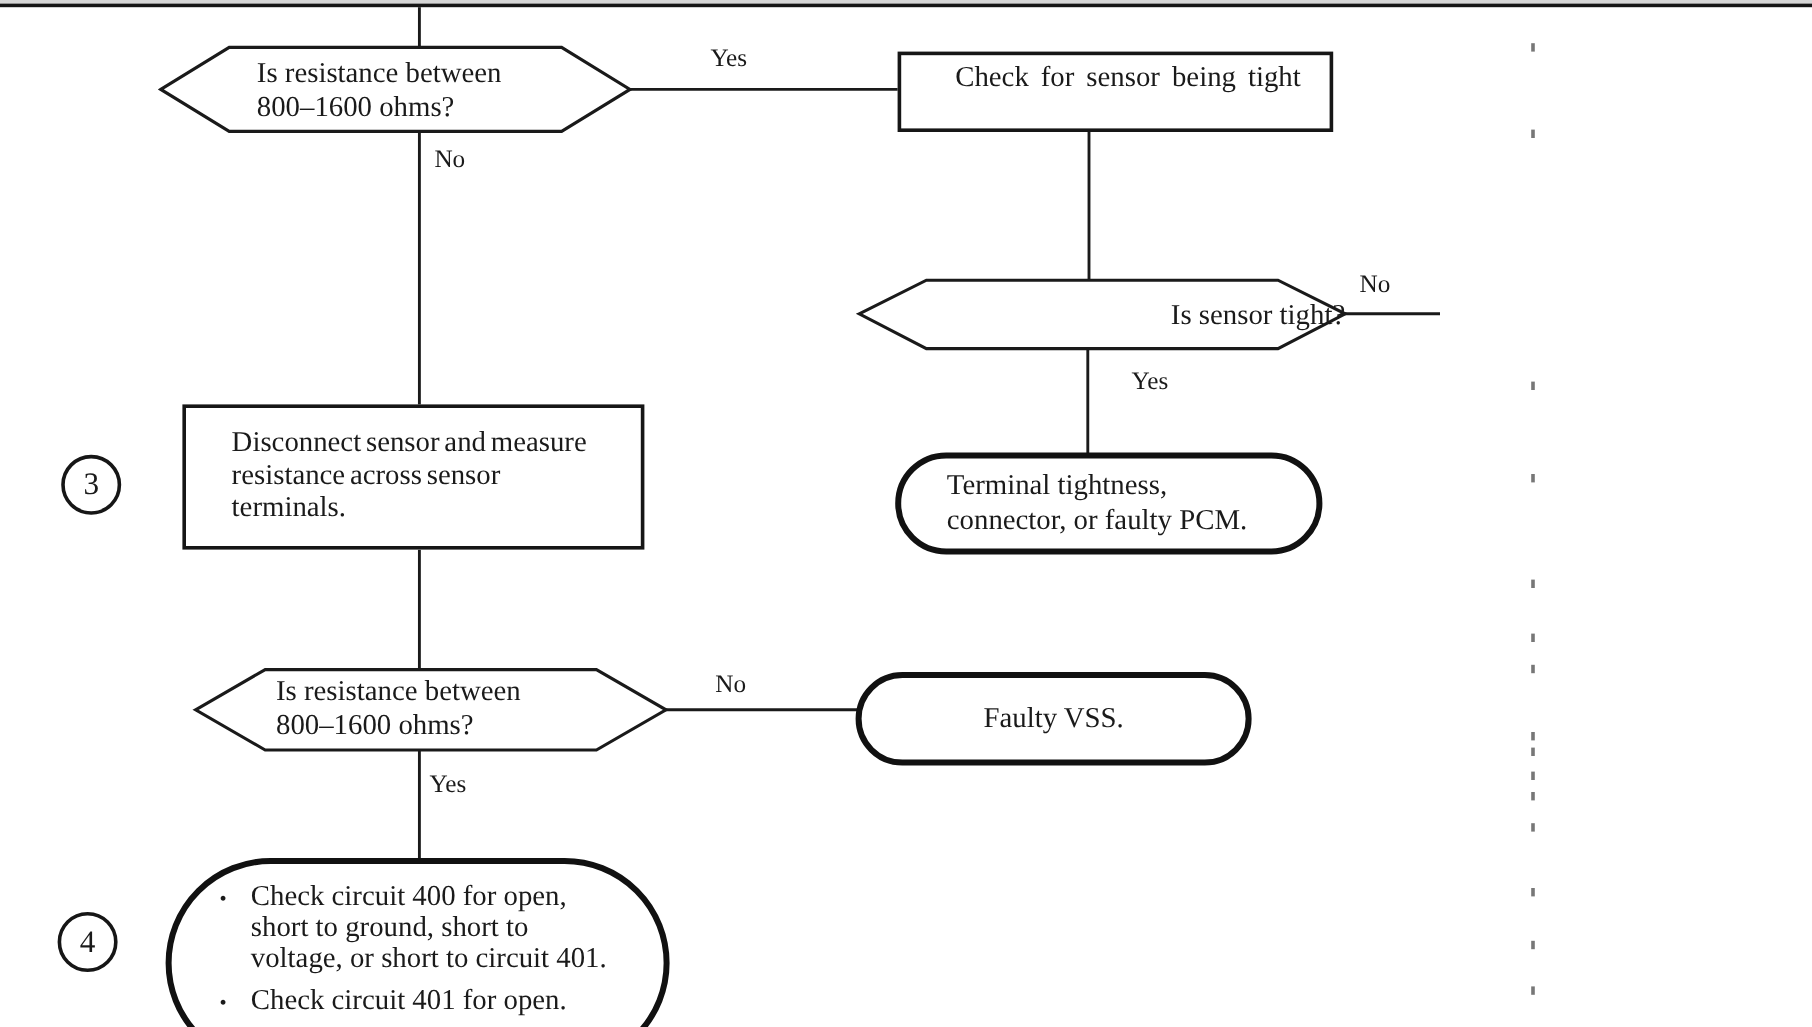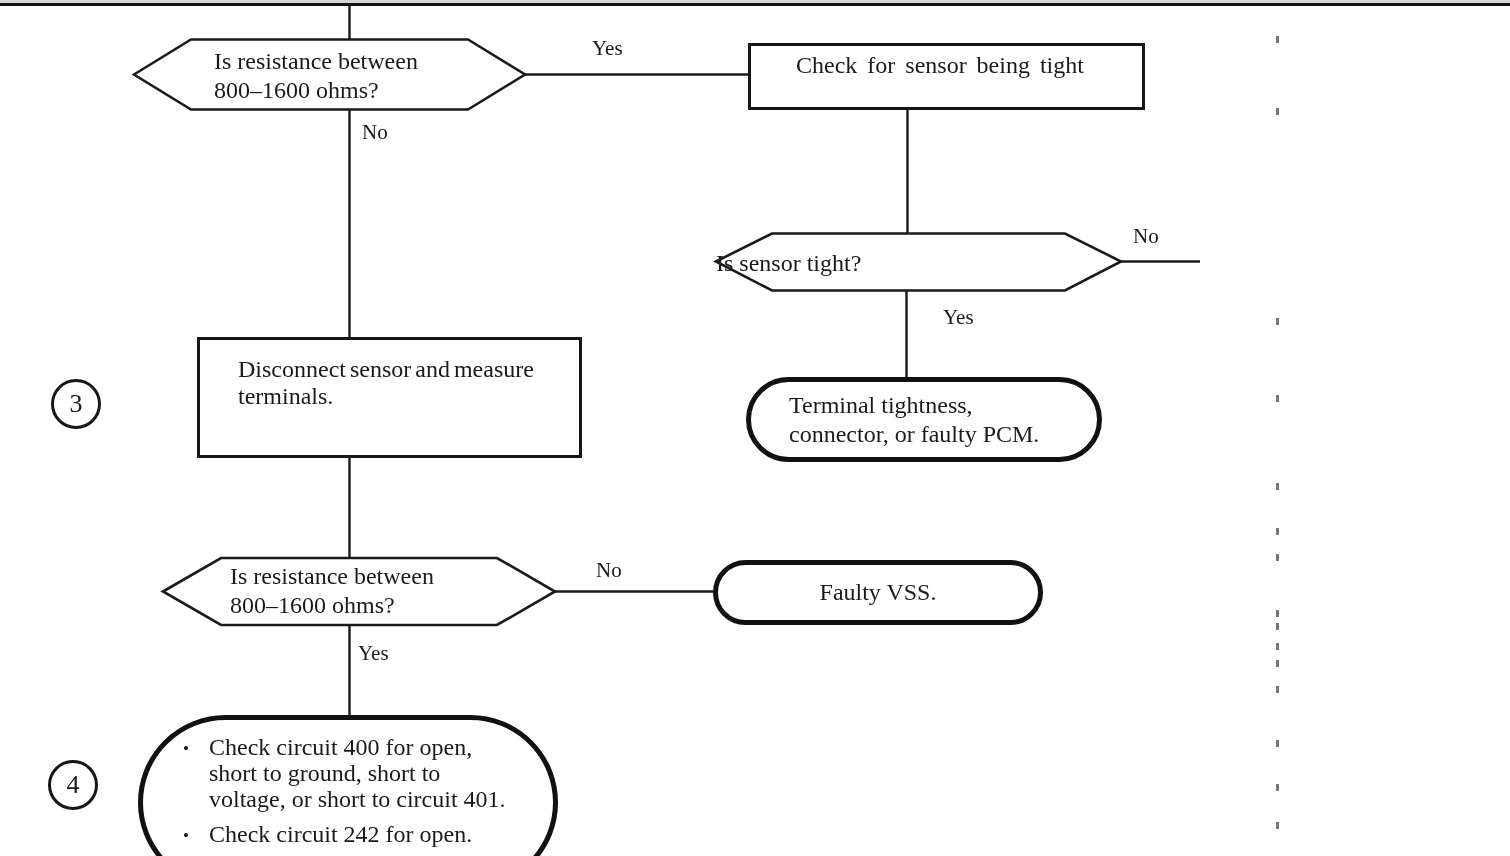--- a/index.html
+++ b/index.html
@@ -25,35 +25,35 @@
     position: absolute; background: #ffffff; border: 3px solid #161616;
     box-sizing: border-box;
   }
   .pill {
     position: absolute; background: #ffffff; border: 5px solid #111111;
     box-sizing: border-box;
   }
   .pill-center { display: flex; align-items: center; justify-content: center; font-size: 24px; }
 
   
-  #rect-check-tight   { left: 748px; top: 43px;  width: 397px; height: 67px; }
+  #rect-check-tight   { left: 748px; top: 43px;  width: 363px; height: 67px; }
   #rect-check-tight .node-text { left: 45px; top: 5px; word-spacing: 4px; }
-  #rect-disconnect    { left: 152px; top: 337px; width: 385px; height: 121px; margin-left: 45px; }
+  #rect-disconnect    { left: 152px; top: 337px; width: 385px; height: 121px; }
   #rect-disconnect .node-text { left: 38px; top: 16px; line-height: 27px; word-spacing: -2px; }
 
   
   #pill-tighten   { left: 1198px; top: 226px; width: 239px; height: 66px; border-radius: 40px; }
   #pill-terminal  { left: 746px;  top: 377px; width: 356px; height: 85px; border-radius: 46px; }
   #pill-terminal .node-text { left: 38px; top: 9px; }
-  #pill-faulty    { left: 713px;  top: 560px; width: 330px; height: 65px; border-radius: 40px; }
+  #pill-faulty    { left: 713px;  top: 560px; width: 330px; height: 78px; border-radius: 40px; }
   #pill-circuits  { left: 138px;  top: 715px; width: 420px; height: 175px; border-radius: 90px; }
 
   
   #hex1-text { left: 214px; top: 47px; }
-  #hex2-text { left: 716px; top: 249px; width: 405px; text-align: left; }
+  #hex2-text { left: 716px; top: 249px; width: 405px; text-align: right; }
   #hex3-text { left: 230px; top: 562px; }
 
   
   .step-circle {
     position: absolute; width: 50px; height: 50px; border: 3px solid #161616;
     border-radius: 50%; box-sizing: border-box; background: #ffffff;
     display: flex; align-items: center; justify-content: center;
     font-size: 26px;
   }
   #step-3 { left: 51px; top: 379px; }
@@ -127,20 +127,21 @@
     </div>
   </div>
 
   <div class="step-circle" id="step-3">
     <span>3</span>
   </div>
 
   <div class="box" id="rect-disconnect">
     <div class="node-text">
       <span>Disconnect sensor and measure</span>
+      <span>resistance across sensor</span>
       <span>terminals.</span>
     </div>
   </div>
 
   <div class="node-text" id="hex3-text">
     <span>Is resistance between</span>
     <span>800–1600 ohms?</span>
   </div>
 
   <div class="pill pill-center" id="pill-faulty">
@@ -152,21 +153,21 @@
   </div>
 
   <div class="pill" id="pill-circuits">
     <div class="bullets">
       <div class="bullet-row">
         <span class="bullet-dot">•</span>
         <span class="bullet-text">Check circuit 400 for open, short to ground, short to voltage, or short to circuit 401.</span>
       </div>
       <div class="bullet-row">
         <span class="bullet-dot">•</span>
-        <span class="bullet-text">Check circuit 242 for open.</span>
+        <span class="bullet-text">Check circuit 401 for open.</span>
       </div>
     </div>
   </div>
 
   <div class="edge-label" id="label-yes-1">Yes</div>
   <div class="edge-label" id="label-no-1">No</div>
   <div class="edge-label" id="label-no-2">No</div>
   <div class="edge-label" id="label-yes-2">Yes</div>
   <div class="edge-label" id="label-no-3">No</div>
   <div class="edge-label" id="label-yes-3">Yes</div>

